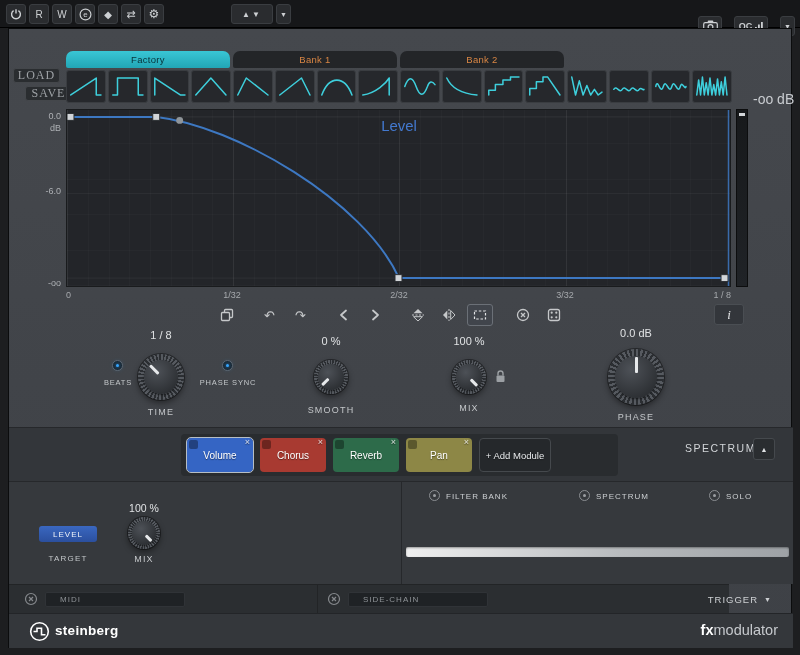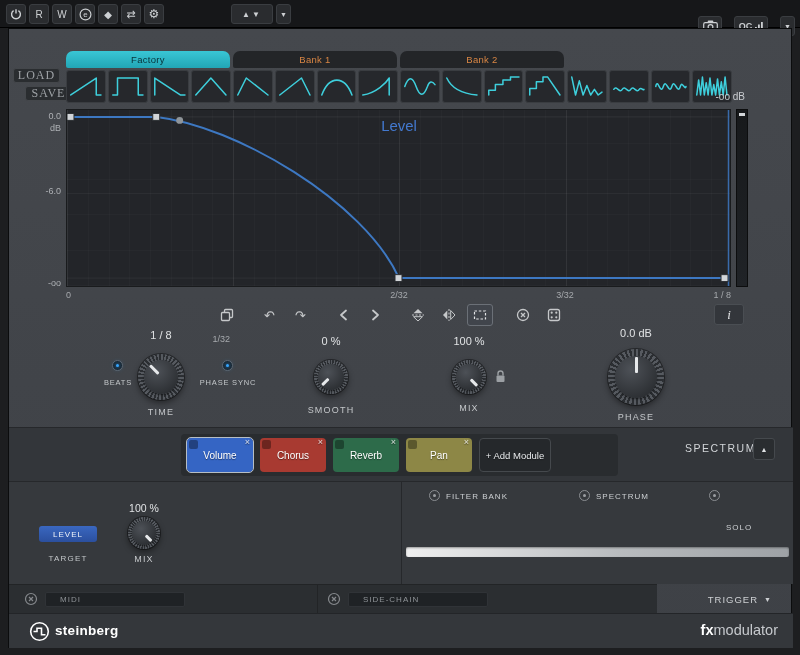--- a/index.html
+++ b/index.html
@@ -21,21 +21,21 @@
 
   .side-btn { position:absolute; width:47px; height:15px; background:#2a2d30; border:1px solid #44474b; border-radius:3px; color:#9ea2a6; font-size:12px; letter-spacing:1px; display:flex; align-items:center; justify-content:center;font-family:Liberation Serif, serif; }
 
   .tab { position:absolute; top:22px; width:164px; height:17px; border-radius:7px 7px 2px 2px; background:#232528; color:#d98644; font-size:9.5px; display:flex; align-items:center; justify-content:center; letter-spacing:.3px; }
   .tab.active { background:linear-gradient(#39c6d5,#22a6b6); color:#083239; font-weight:normal; }
 
   .tiles { position:absolute; left:57px; top:41px; width:666px; height:33px; display:flex; gap:2px; }
   .tile { flex:1 1 0; background:#26282c; border:1px solid #3a3d41; border-radius:3px; }
   .tile svg { width:100%; height:100%; display:block; }
 
-  .meter-label { position:absolute; left:692px; top:62px; width:44px; text-align:right; font-size:10px; color:#c9ccd0; }
+  .meter-label { position:absolute; left:744px; top:62px; width:44px; font-size:14px; color:#c9ccd0; }
 
   .yl { position:absolute; left:20px; width:32px; text-align:right; font-size:9px; color:#aeb1b5; }
   .xl { position:absolute; top:0; font-size:9px; color:#a6a9ad; }
 
   .editor { position:absolute; left:57px; top:80px; width:665px; height:178px; background-color:#232529;
     background-image:
       repeating-linear-gradient(90deg, rgba(255,255,255,.055) 0 1px, transparent 1px 166.25px),
       repeating-linear-gradient(90deg, rgba(255,255,255,.018) 0 1px, transparent 1px 20.78px),
       repeating-linear-gradient(0deg, rgba(255,255,255,.02) 0 1px, transparent 1px 35.4px);
     border:1px solid #191b1d; }
@@ -77,21 +77,21 @@
   
   .detail { position:absolute; left:0; top:452px; width:784px; height:103px; background:#36393d; border-top:1px solid #26282b; }
   .detail .vdiv { position:absolute; left:392px; top:0; width:1px; height:103px; background:#26282b; }
   .pill { position:absolute; left:30px; top:44px; width:58px; height:16px; background:linear-gradient(#3a67c0,#2b4f9e); border-radius:3px; color:#eef2f8; font-size:8px; letter-spacing:1px; display:flex; align-items:center; justify-content:center; }
   .opt-icon { position:absolute; width:11px; height:11px; border-radius:50%; border:1px solid #8a8d91; }
   .opt-icon::after { content:""; position:absolute; inset:3px; border-radius:50%; background:#9a9da1; }
   .opt-label { position:absolute; font-size:8px; letter-spacing:1px; color:#cdd0d3; }
   .band-bar { position:absolute; left:397px; top:65px; width:383px; height:10px; border-radius:2px; background:linear-gradient(90deg,#f0f0f0,#b9bcbf 55%,#9ea2a6); box-shadow:inset 0 1px 2px rgba(0,0,0,.35); }
 
   
-  .io-row { position:absolute; left:0; top:555px; width:648px; height:29px; background:#2b2e31; border-top:1px solid #222426; }
+  .io-row { position:absolute; left:0; top:555px; width:720px; height:29px; background:#2b2e31; border-top:1px solid #222426; }
   .io-box { position:absolute; top:7px; width:140px; height:15px; background:#1f2225; border:1px solid #303337; border-radius:2px; color:#8f9397; font-size:8px; letter-spacing:1px; display:flex; align-items:center; padding-left:14px; }
   .io-x { position:absolute; top:7px; width:14px; height:14px; }
   .io-div { position:absolute; left:308px; top:0; width:1px; height:29px; background:#222426; }
   .trigger { position:absolute; left:679px; top:9px; width:70px; text-align:right; font-size:9.5px; letter-spacing:1px; color:#cdd0d3; }
   .trigger-caret { position:absolute; left:755px; top:11px; font-size:7px; color:#cdd0d3; }
 
   
   .footer { position:absolute; left:0; top:584px; width:784px; height:35px; background:#34373b; border-top:1px solid #232528; }
   .brand { position:absolute; left:46px; top:9px; font-size:13.5px; font-weight:bold; color:#fff; letter-spacing:.3px; }
   .logo { position:absolute; left:20px; top:7px; }
@@ -275,21 +275,21 @@
         <rect x="656" y="166.5" width="7" height="7" fill="#d2d5d8" stroke="#2b2e32"></rect>
       </svg>
     </div>
 
     <div class="vmeter">
         <div class="tick"></div>
       </div>
 
     <div class="xlabels">
       <span class="xl" style="left:0;">0</span>
-      <span class="xl" style="left:134px; width:30px; text-align:right;margin-top:44px;">1/32</span>
+      <span class="xl" style="left:151px; width:30px; text-align:center;">1/32</span>
       <span class="xl" style="left:318px; width:30px; text-align:center;">2/32</span>
       <span class="xl" style="left:484px; width:30px; text-align:center;">3/32</span>
       <span class="xl" style="right:0;">1 / 8</span>
     </div>
 
     <div class="toolbar">
       <button class="tool">
         <svg width="16" height="16" viewBox="0 0 16 16">
             <rect x="5.5" y="2.5" width="8" height="8" rx="1" stroke="#c6c8ca" stroke-width="1.3" fill="none"></rect>
             <rect x="2.5" y="5.5" width="8" height="8" rx="1" stroke="#c6c8ca" stroke-width="1.3" fill="#3b3e43"></rect>
@@ -420,21 +420,21 @@
       <div class="klabel" style="left:100px; top:72px; width:70px;">MIX</div>
 
       <div class="pill">LEVEL</div>
       <div class="klabel" style="left:24px; top:72px; width:70px; font-size:8px;">TARGET</div>
 
       <div class="opt-icon" style="left:420px; top:8px;"></div>
       <div class="opt-label" style="left:437px; top:10px;">FILTER BANK</div>
       <div class="opt-icon" style="left:570px; top:8px;"></div>
       <div class="opt-label" style="left:587px; top:10px;">SPECTRUM</div>
       <div class="opt-icon" style="left:700px; top:8px;"></div>
-      <div class="opt-label" style="left:717px; top:10px;margin-top:31px;">SOLO</div>
+      <div class="opt-label" style="left:717px; top:10px;">SOLO</div>
 
       <div class="band-bar"></div>
     </div>
 
     <div class="io-row">
       <svg class="io-x" style="left:15px;" viewBox="0 0 14 14">
           <circle cx="7" cy="7" r="5.5" stroke="#86898d" stroke-width="1.2" fill="none"></circle>
           <path d="M5,5 l4,4 M9,5 l-4,4" stroke="#86898d" stroke-width="1.2"></path>
         </svg>
       <div class="io-box" style="left:36px;">MIDI</div>

